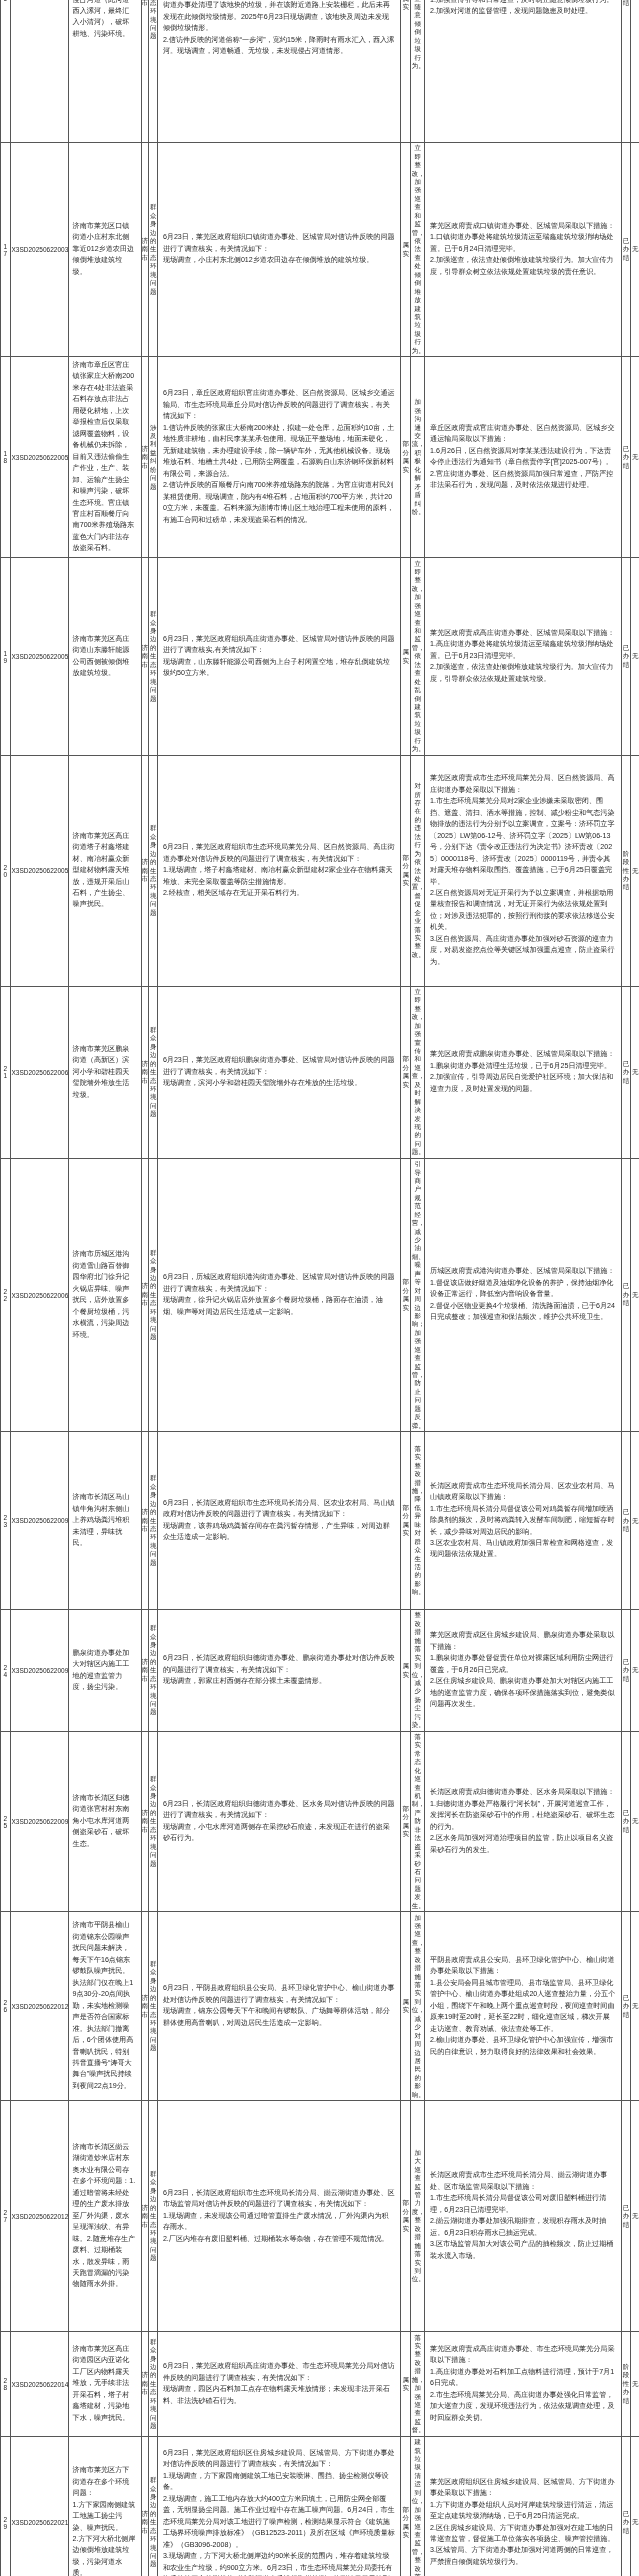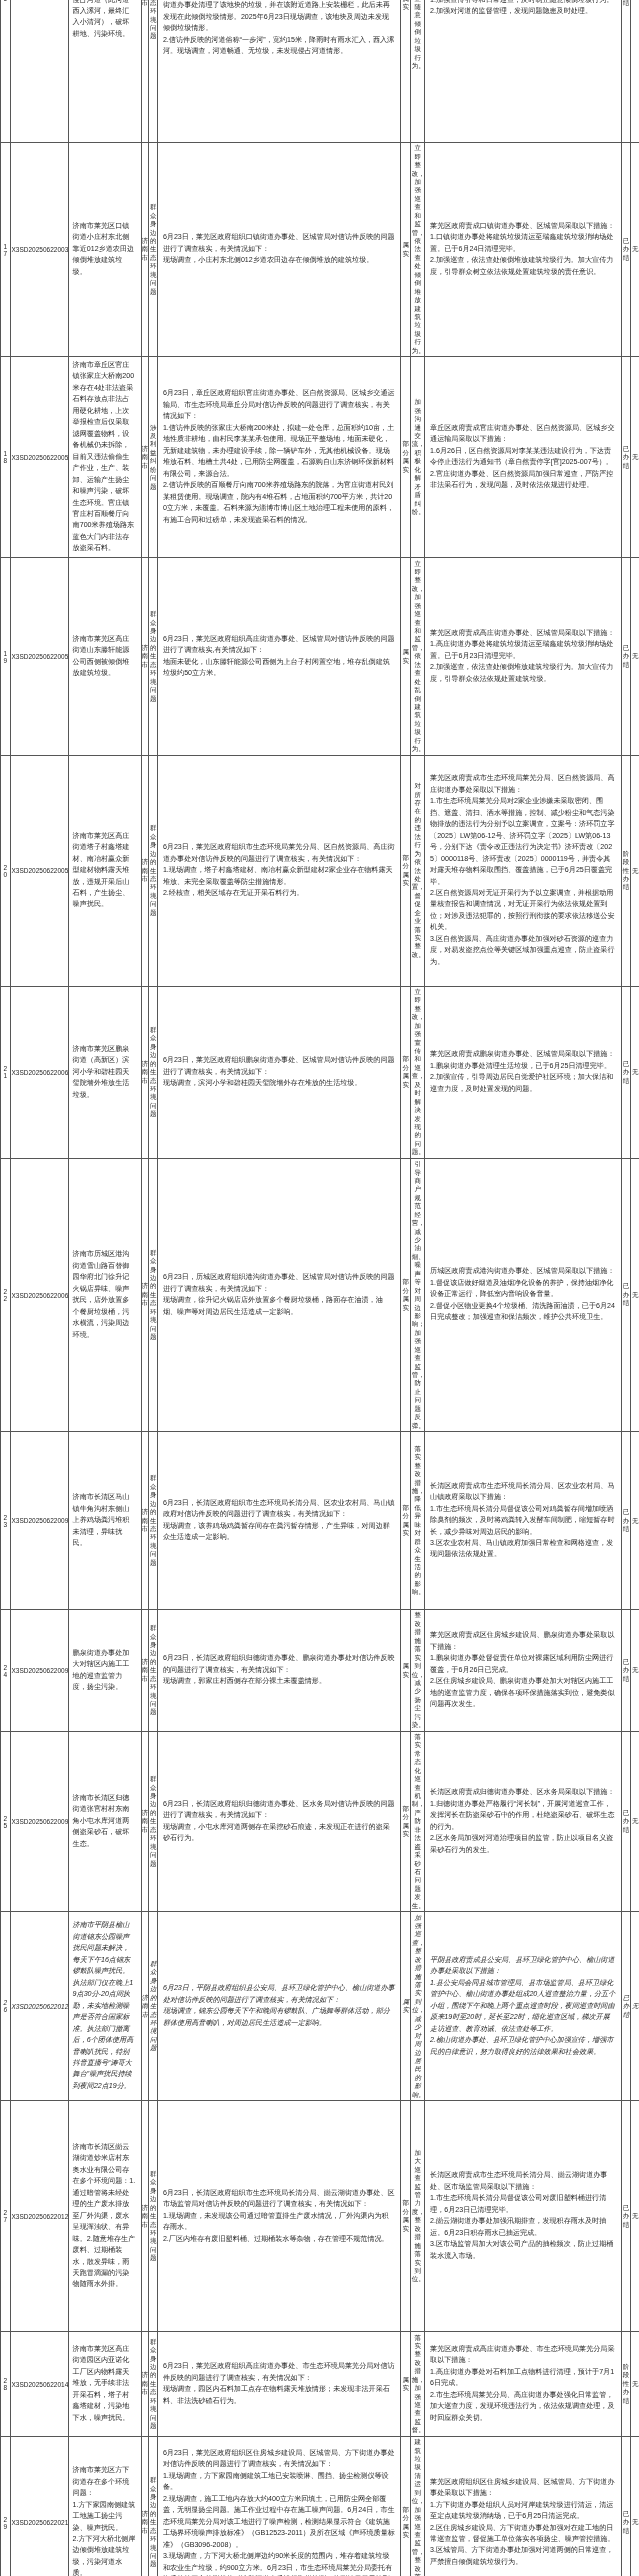--- a/index.html
+++ b/index.html
@@ -98,21 +98,21 @@
     <td class="c-done">已办结</td>
     <td class="c-acct">无</td>
   </tr>
         <tr style="height: 160px;">
     <td class="c-seq">19</td>
     <td class="c-id">X3SD202506220058</td>
     <td class="c-prob" style="white-space:pre-line">济南市莱芜区高庄街道山东滕轩能源公司西侧被倾倒堆放建筑垃圾。</td>
     <td class="c-region">济南市</td>
     <td class="c-type">群众身边的生态环境问题</td>
     <td class="c-inv">6月23日，莱芜区政府组织高庄街道办事处、区城管局对信访件反映的问题进行了调查核实,有关情况如下：
-地面未硬化，山东滕轩能源公司西侧为上台子村闲置空地，堆存乱倒建筑垃圾约50立方米。</td>
+现场调查，山东滕轩能源公司西侧为上台子村闲置空地，堆存乱倒建筑垃圾约50立方米。</td>
     <td class="c-verd">属实</td>
     <td class="c-goal">立即整改，加强巡查和监管，依法查处乱倒建筑垃圾行为。</td>
     <td class="c-meas">莱芜区政府责成高庄街道办事处、区城管局采取以下措施：
 1.高庄街道办事处将建筑垃圾清运至瑞鑫建筑垃圾消纳场处置。已于6月23日清理完毕。
 2.加强巡查，依法查处倾倒堆放建筑垃圾行为。加大宣传力度，引导群众依法依规处置建筑垃圾。</td>
     <td class="c-done">已办结</td>
     <td class="c-acct">无</td>
   </tr>
         <tr style="height: 231px;">
     <td class="c-seq">20</td>
@@ -205,21 +205,21 @@
     <td class="c-inv">6月23日，长清区政府组织归德街道办事处、区水务局对信访件反映的问题进行了调查核实，有关情况如下：
 现场调查，小屯水库河道两侧存在采挖砂石痕迹，未发现正在进行的盗采砂石行为。</td>
     <td class="c-verd">部分属实</td>
     <td class="c-goal">落实常态化巡查机制，严防非法盗采砂石问题发生。</td>
     <td class="c-meas">长清区政府责成归德街道办事处、区水务局采取以下措施：
 1.归德街道办事处严格履行“河长制”，开展河道巡查工作，发挥河长在防盗采砂石中的作用，杜绝盗采砂石、破坏生态的行为。
 2.区水务局加强对河道治理项目的监管，防止以项目名义盗采砂石行为的发生。</td>
     <td class="c-done">已办结</td>
     <td class="c-acct">无</td>
   </tr>
-        <tr style="height: 139px; font-style: italic;">
+        <tr style="height: 139px;">
     <td class="c-seq">26</td>
     <td class="c-id">X3SD202506220128</td>
     <td class="c-prob" style="white-space:pre-line">济南市平阴县榆山街道锦东公园噪声扰民问题未解决，每天下午16点锦东锣鼓队噪声扰民。执法部门仅在晚上19点30分-20点间执勤，未实地检测噪声是否符合国家标准。执法部门撤离后，6个团体使用高音喇叭扰民，特别抖音直播号“涛哥大舞台”噪声扰民持续到夜间22点19分。</td>
     <td class="c-region">济南市</td>
     <td class="c-type">群众身边的生态环境问题</td>
     <td class="c-inv">6月23日，平阴县政府组织县公安局、县环卫绿化管护中心、榆山街道办事处对信访件反映的问题进行了调查核实，有关情况如下：
 现场调查，锦东公园每天下午和晚间有锣鼓队、广场舞等群体活动，部分群体使用高音喇叭，对周边居民生活造成一定影响。</td>
     <td class="c-verd">属实</td>
     <td class="c-goal">加强巡查，整改措施落实到位，减少对周边居民的影响。</td>
     <td class="c-meas">平阴县政府责成县公安局、县环卫绿化管护中心、榆山街道办事处采取以下措施：

